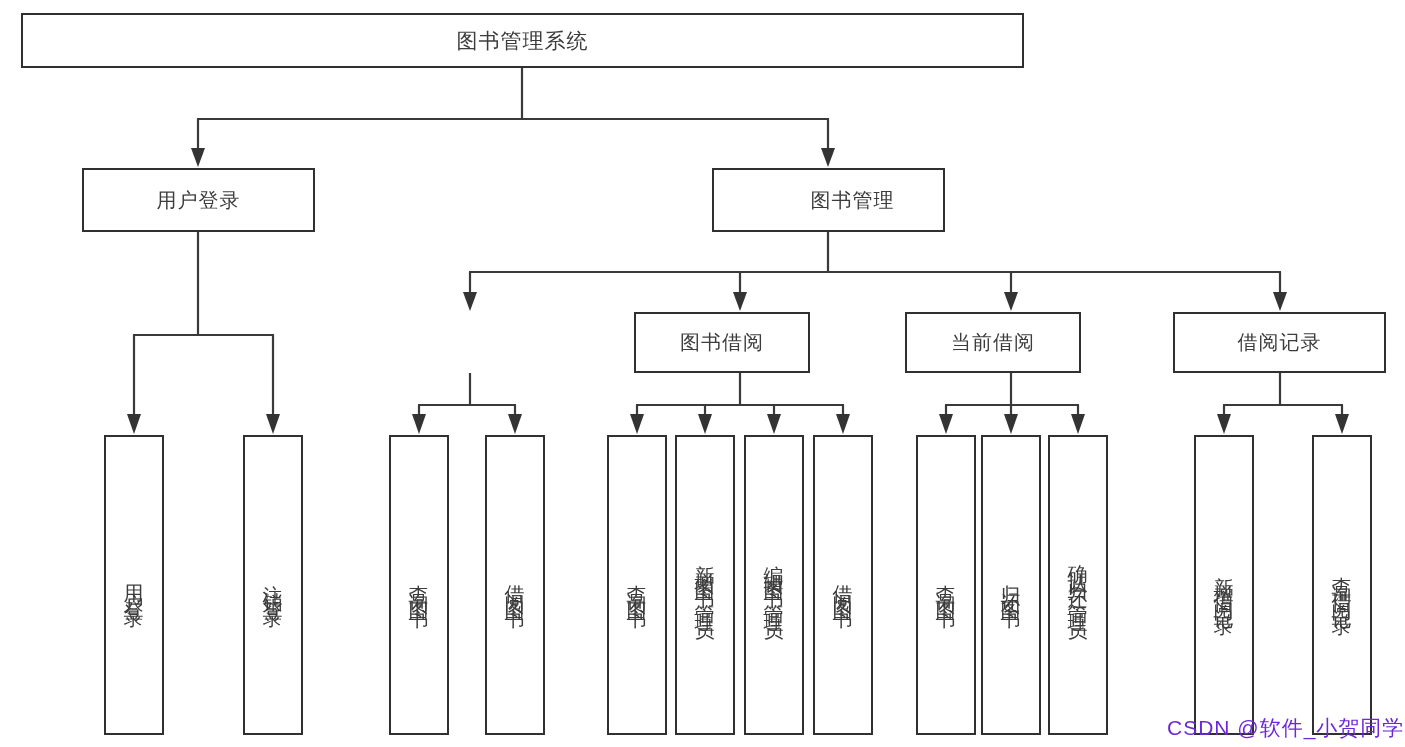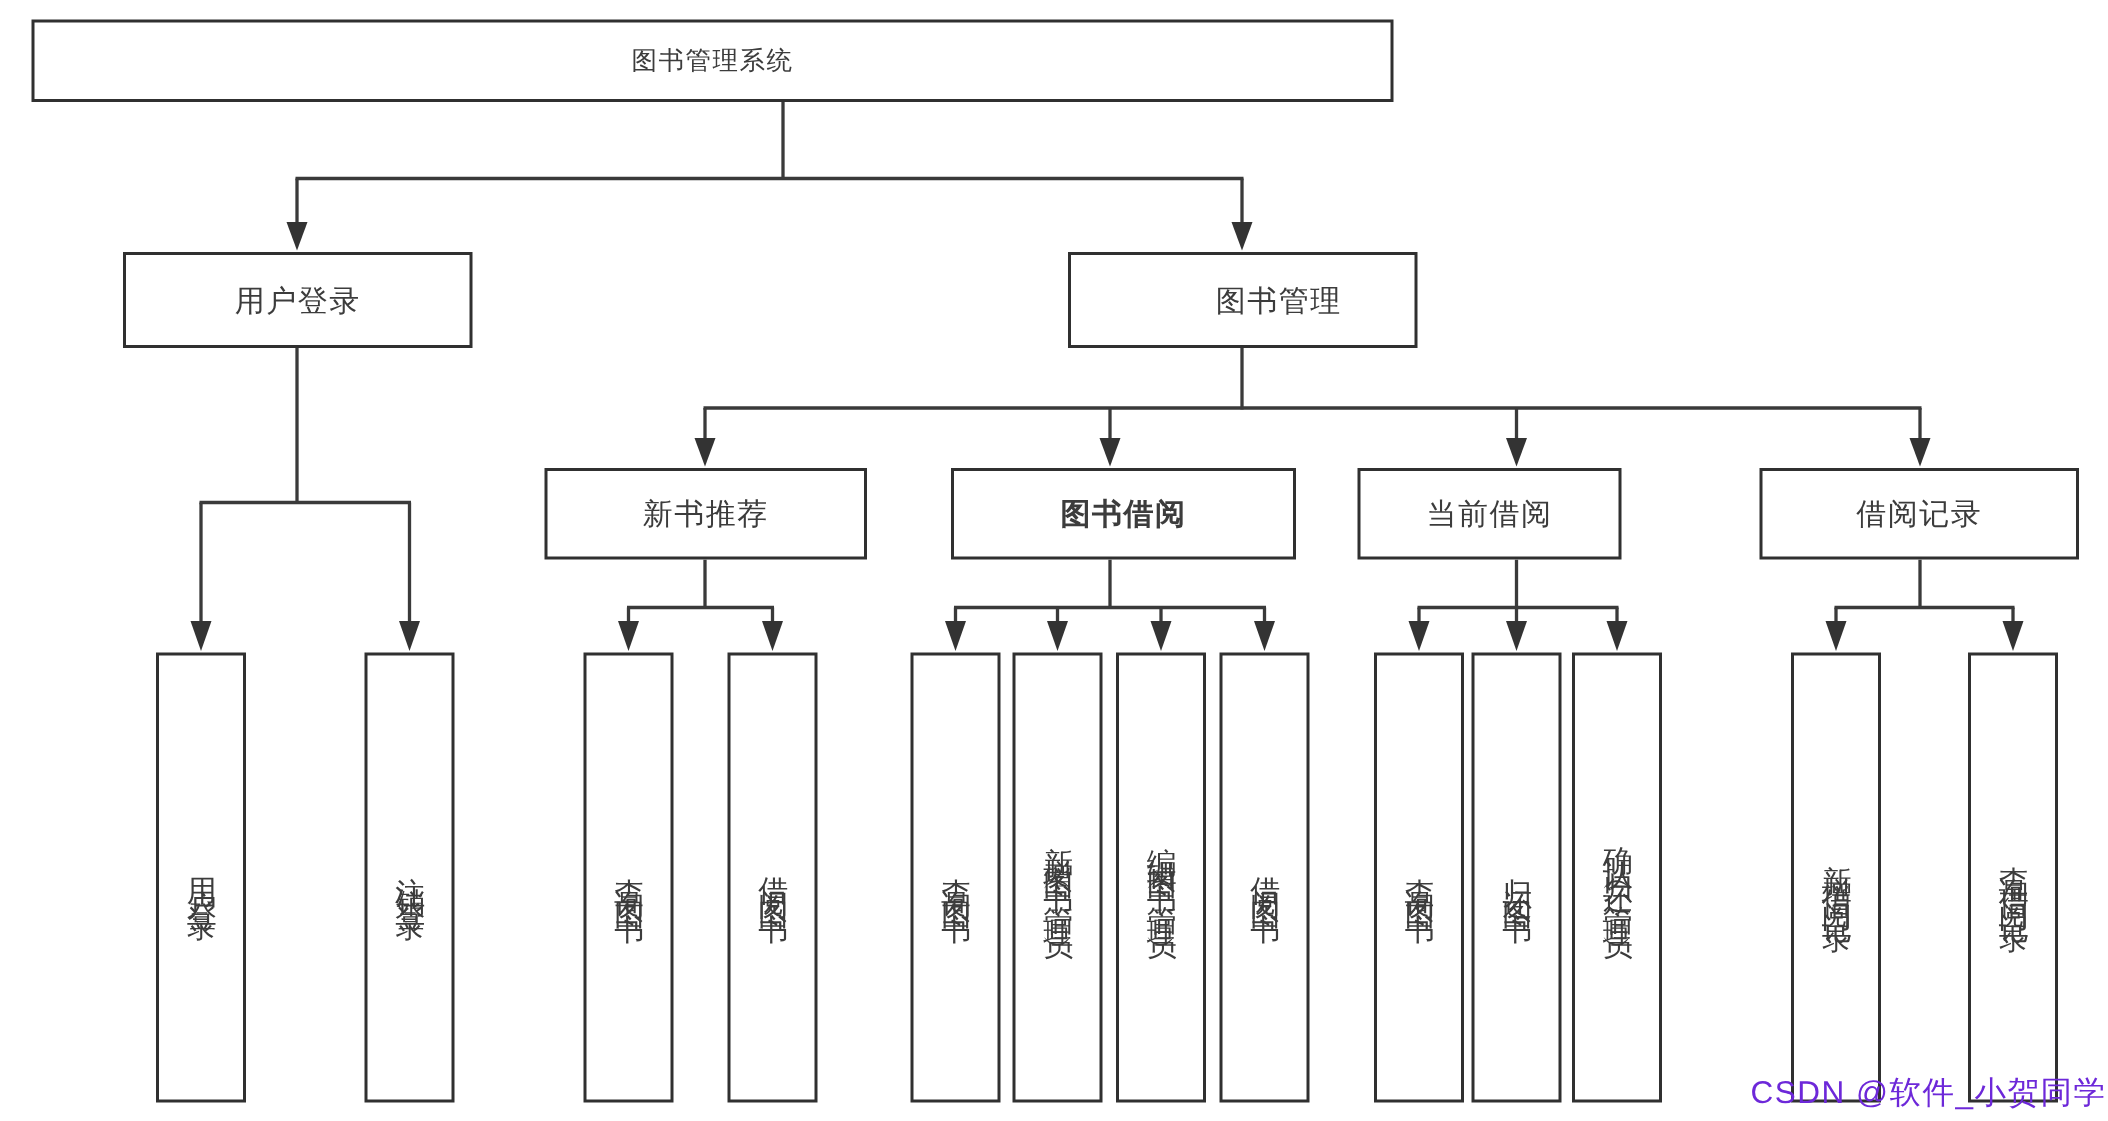--- a/index.html
+++ b/index.html
@@ -124,27 +124,26 @@
     <polygon points="1071,414 1085,414 1078,434"></polygon>
 
     <line x1="1280" y1="373" x2="1280" y2="406"></line>
     <line x1="1223" y1="405" x2="1343" y2="405"></line>
     <line x1="1224" y1="405" x2="1224" y2="416"></line>
     <polygon points="1217,414 1231,414 1224,434"></polygon>
     <line x1="1342" y1="405" x2="1342" y2="416"></line>
     <polygon points="1335,414 1349,414 1342,434"></polygon>
   </svg>
 
-  <div class="node" style="left:21px; top:13px; width:908px; height:55px; font-size:17px;">图书管理系统</div>
+  <div class="node" style="left:21px; top:13px; width:1003px; height:55px; font-size:21px;">图书管理系统</div>
 
   <div class="node" style="left:82px; top:168px; width:233px; height:64px;">用户登录</div>
   <div class="node" style="left:712px; top:168px; width:233px; height:64px;padding-left:48px;">图书管理</div>
 
-  <div class="node" style="left:363px; top:312px; width:215px; height:61px;">新书推荐</div>
-  <div class="node" style="left:634px; top:312px; width:230px; height:61px;font-weight:bold;">图书借阅</div>
+  <div class="node" style="left:634px; top:312px; width:176px; height:61px;">图书借阅</div>
   <div class="node" style="left:905px; top:312px; width:176px; height:61px;">当前借阅</div>
   <div class="node" style="left:1173px; top:312px; width:213px; height:61px;">借阅记录</div>
 
   <div class="leaf" style="left:104px;">
     <span class="vtext">用户登录</span>
   </div>
   <div class="leaf" style="left:243px;">
     <span class="vtext">注销登录</span>
   </div>
 

